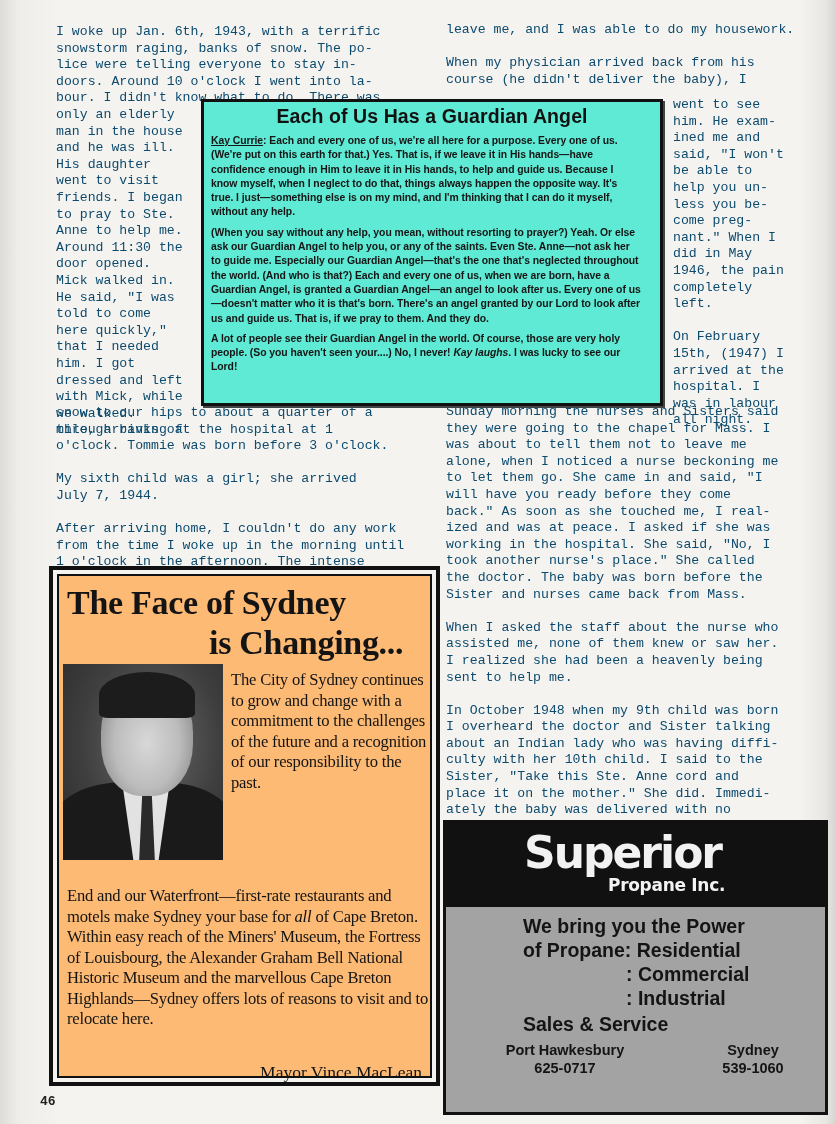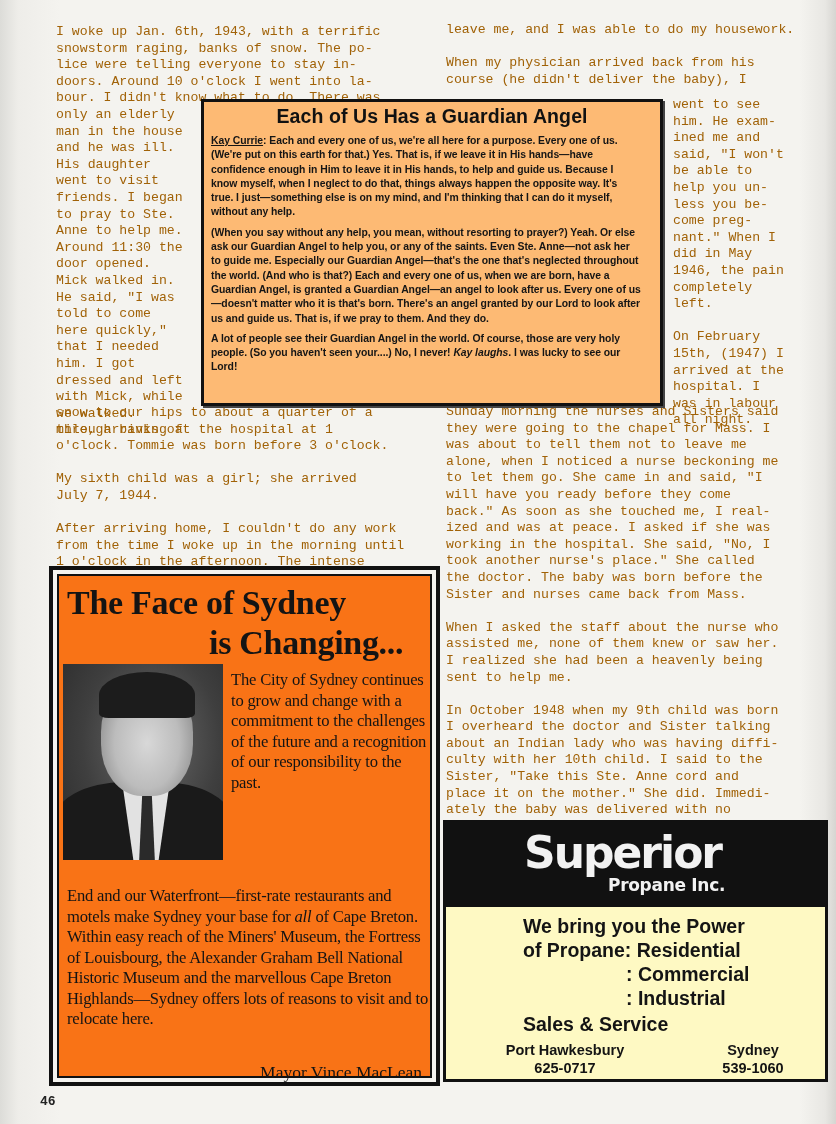--- a/index.html
+++ b/index.html
@@ -9,29 +9,29 @@
     color: #1a1a1a;
   }
   .page-shade {
     position: absolute; left: 0; top: 0; width: 836px; height: 1124px;
     background: linear-gradient(to right, #dcdcd8 0px, #eeede9 18px, #f4f3ef 60px, #f4f3ef 800px, #e8e7e3 825px, #d6d5d1 836px);
   }
   .mono {
     font-family: "Liberation Mono", "DejaVu Sans Mono", monospace;
     font-size: 13.2px;
     line-height: 16.6px;
-    color: #a16207;
+    color: #0c4a6e;
     white-space: pre;
     position: absolute;
   }
   .mono .line { display: block; }
   
   .angel-box {
     position: absolute; left: 201px; top: 99px; width: 462px; height: 307px;
-    border: 3px solid #111; background: #fdba74;
+    border: 3px solid #111; background: #5eead4;
     box-sizing: border-box;
     box-shadow: 2px 2px 0 #444;
   }
   .angel-title {
     font-family: "Liberation Sans", "DejaVu Sans", sans-serif;
     font-weight: bold; font-size: 19.5px; text-align: center;
     margin: 3px 0 6px 0; letter-spacing: 0.1px; color: #111;
   }
   .angel-p {
     font-family: "Liberation Sans", "DejaVu Sans", sans-serif;
@@ -41,21 +41,21 @@
   }
   .angel-p .speaker { text-decoration: underline; }
   .angel-p em { font-style: italic; }
   
   .sydney-ad {
     position: absolute; left: 49px; top: 566px; width: 391px; height: 520px;
     border: 4px solid #111; box-sizing: border-box; background: #f4f3ef;
   }
   .sydney-inner {
     position: absolute; left: 4px; top: 4px; right: 4px; bottom: 4px;
-    border: 2px solid #111; background: #f97316;
+    border: 2px solid #111; background: #fdba74;
   }
   .sydney-inner::after {
     content: ""; position: absolute; right: -9px; top: -6px; bottom: -6px; width: 3px; background: #111;
   }
   .serif { font-family: "Liberation Serif", "DejaVu Serif", serif; color: #141414; }
   .sy-title1 { position: absolute; left: 8px; top: 8px; font-size: 34px; font-weight: bold; letter-spacing: -0.3px; }
   .sy-title2 { position: absolute; left: 150px; top: 48px; font-size: 34px; font-weight: bold; letter-spacing: -0.3px; }
   .mayor-photo {
     position: absolute; left: 4px; top: 88px; width: 160px; height: 196px;
     background: radial-gradient(ellipse at 55% 40%, #6a6a6a 0%, #3f3f3f 55%, #2a2a2a 100%);
@@ -85,22 +85,22 @@
     position: absolute; font-size: 16.6px; line-height: 20.5px; letter-spacing: -0.2px;
   }
   .sy-p1 { left: 172px; top: 94px; width: 196px; }
   .sy-p2 { left: 172px; top: 226px; width: 196px; }
   .sy-p3 { left: 8px; top: 310px; width: 366px; }
   .sy-p3 em { font-style: italic; }
   .sy-welcome { position: absolute; left: 0; right: 0; top: 456px; text-align: center; font-size: 19px; font-weight: bold; }
   .sy-mayor { position: absolute; right: 8px; top: 486px; font-size: 17.5px; }
   
   .superior-ad {
-    position: absolute; left: 443px; top: 820px; width: 385px; height: 262px;
-    border: 3px solid #111; box-sizing: border-box; background: #fef9c3;
+    position: absolute; left: 443px; top: 820px; width: 385px; height: 295px;
+    border: 3px solid #111; box-sizing: border-box; background: #a3a3a3;
   }
   .sup-banner {
     position: absolute; left: 0; top: 0; right: 0; height: 84px; background: #111;
   }
   .sup-logo {
     position: absolute; left: 78px; top: 4px; color: #f2f2f2;
     font-family: "DejaVu Sans", "Liberation Sans", sans-serif; font-weight: bold;
     font-size: 44px; letter-spacing: -2px;
   }
   .sup-sub {

